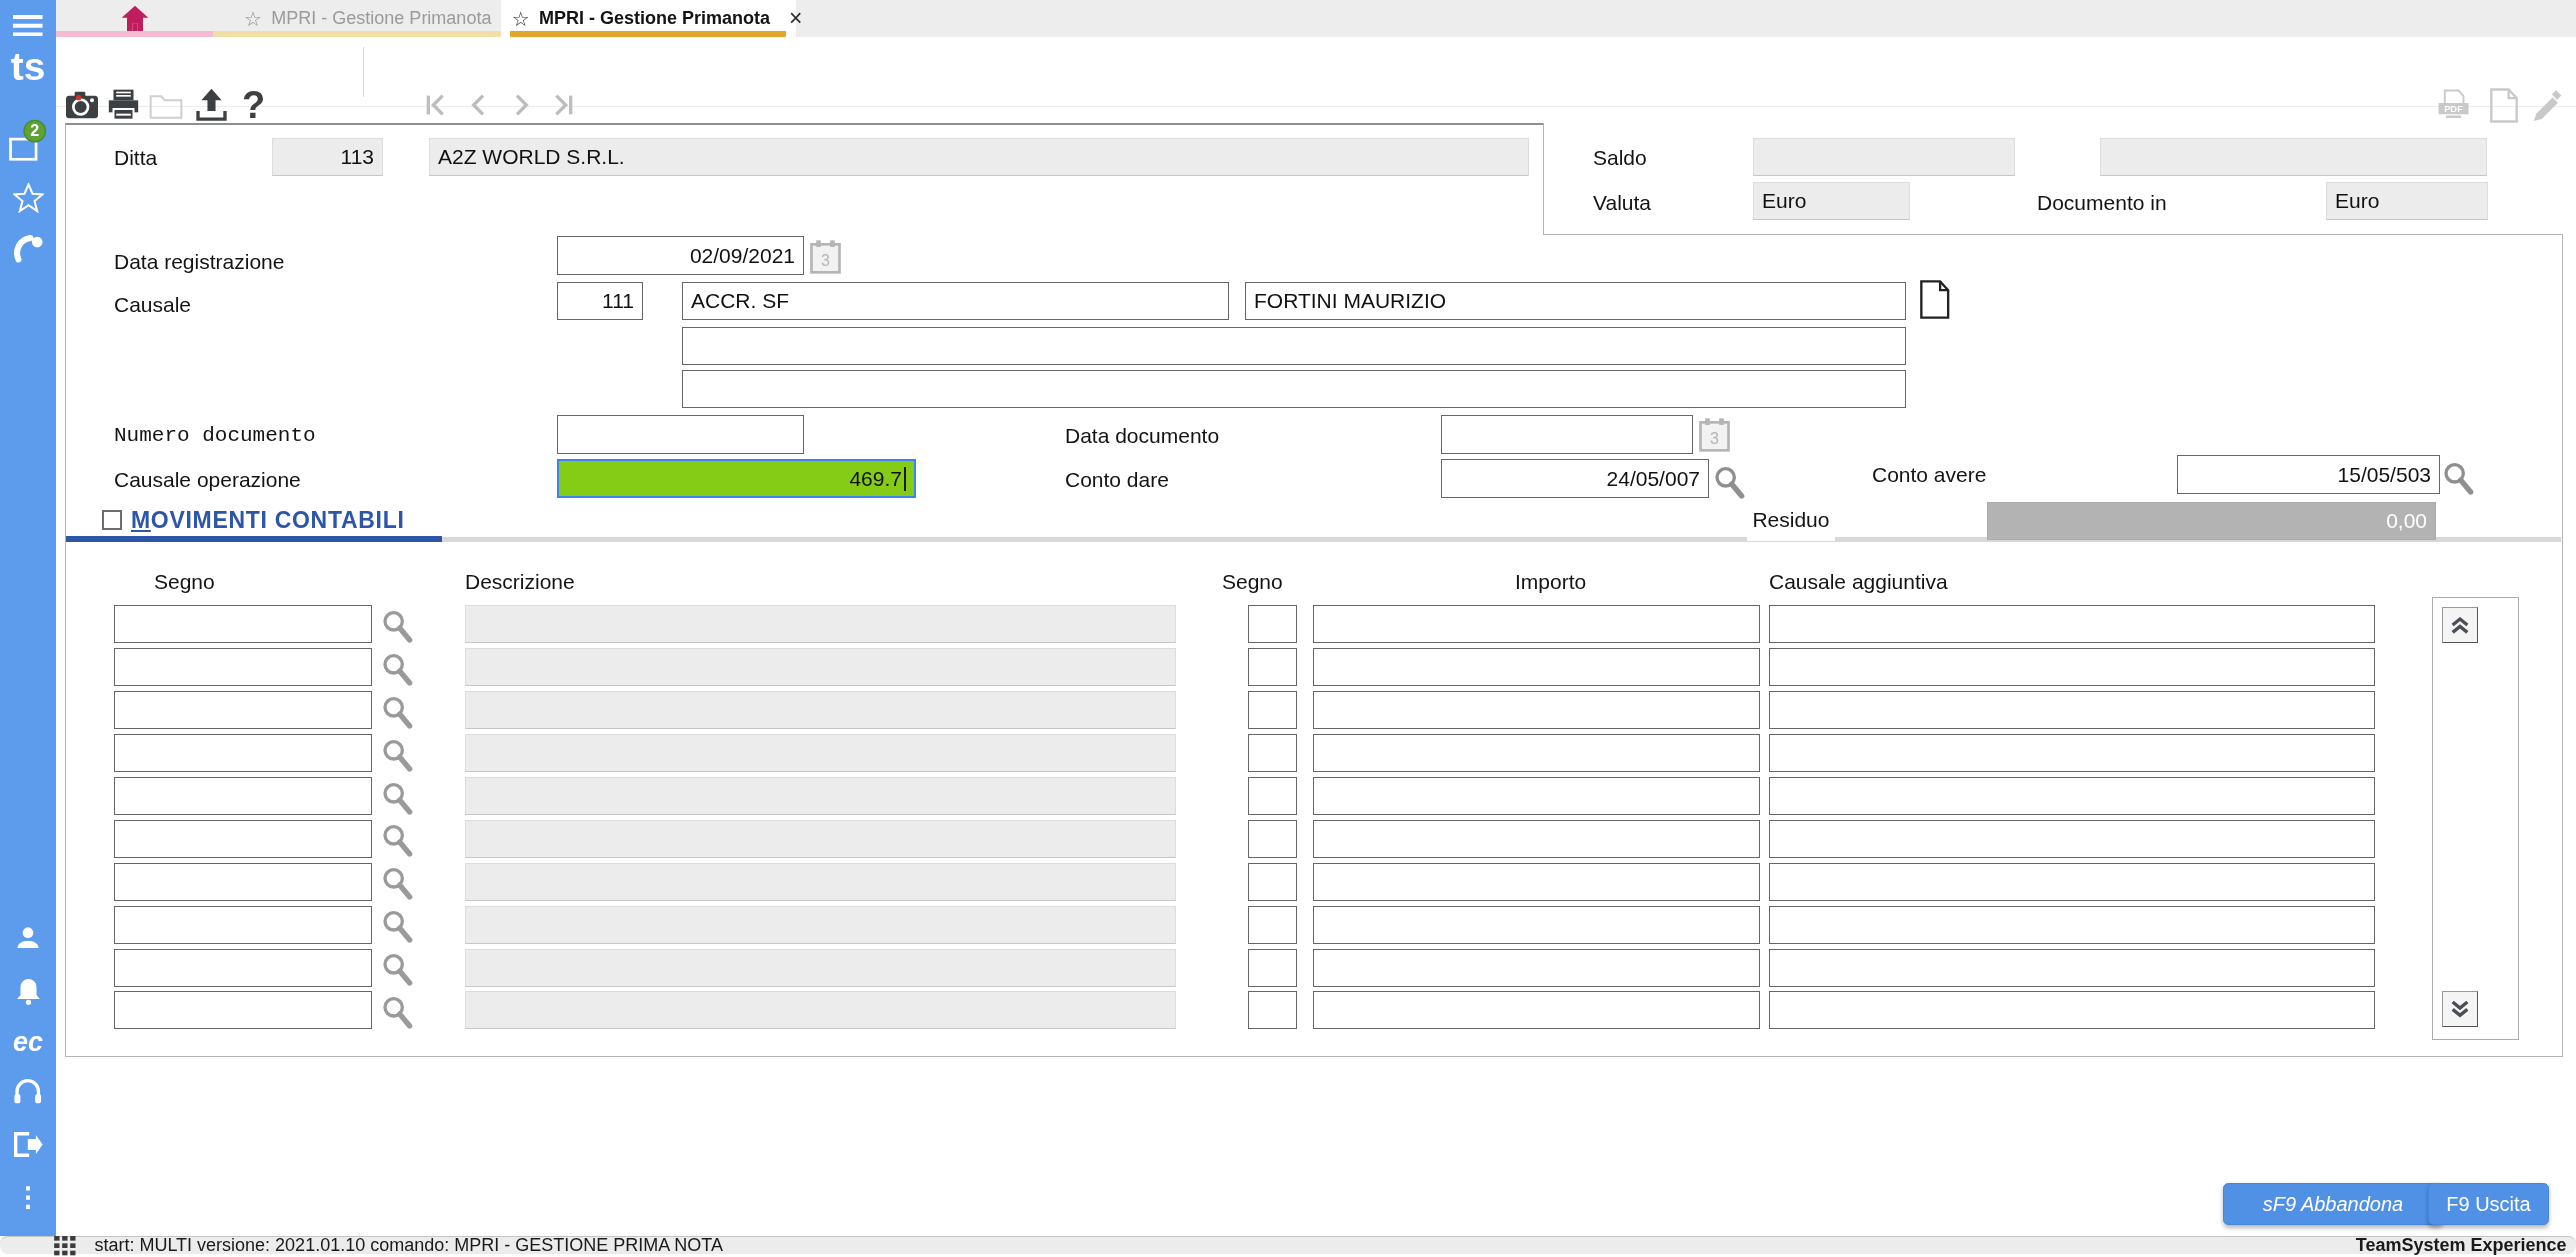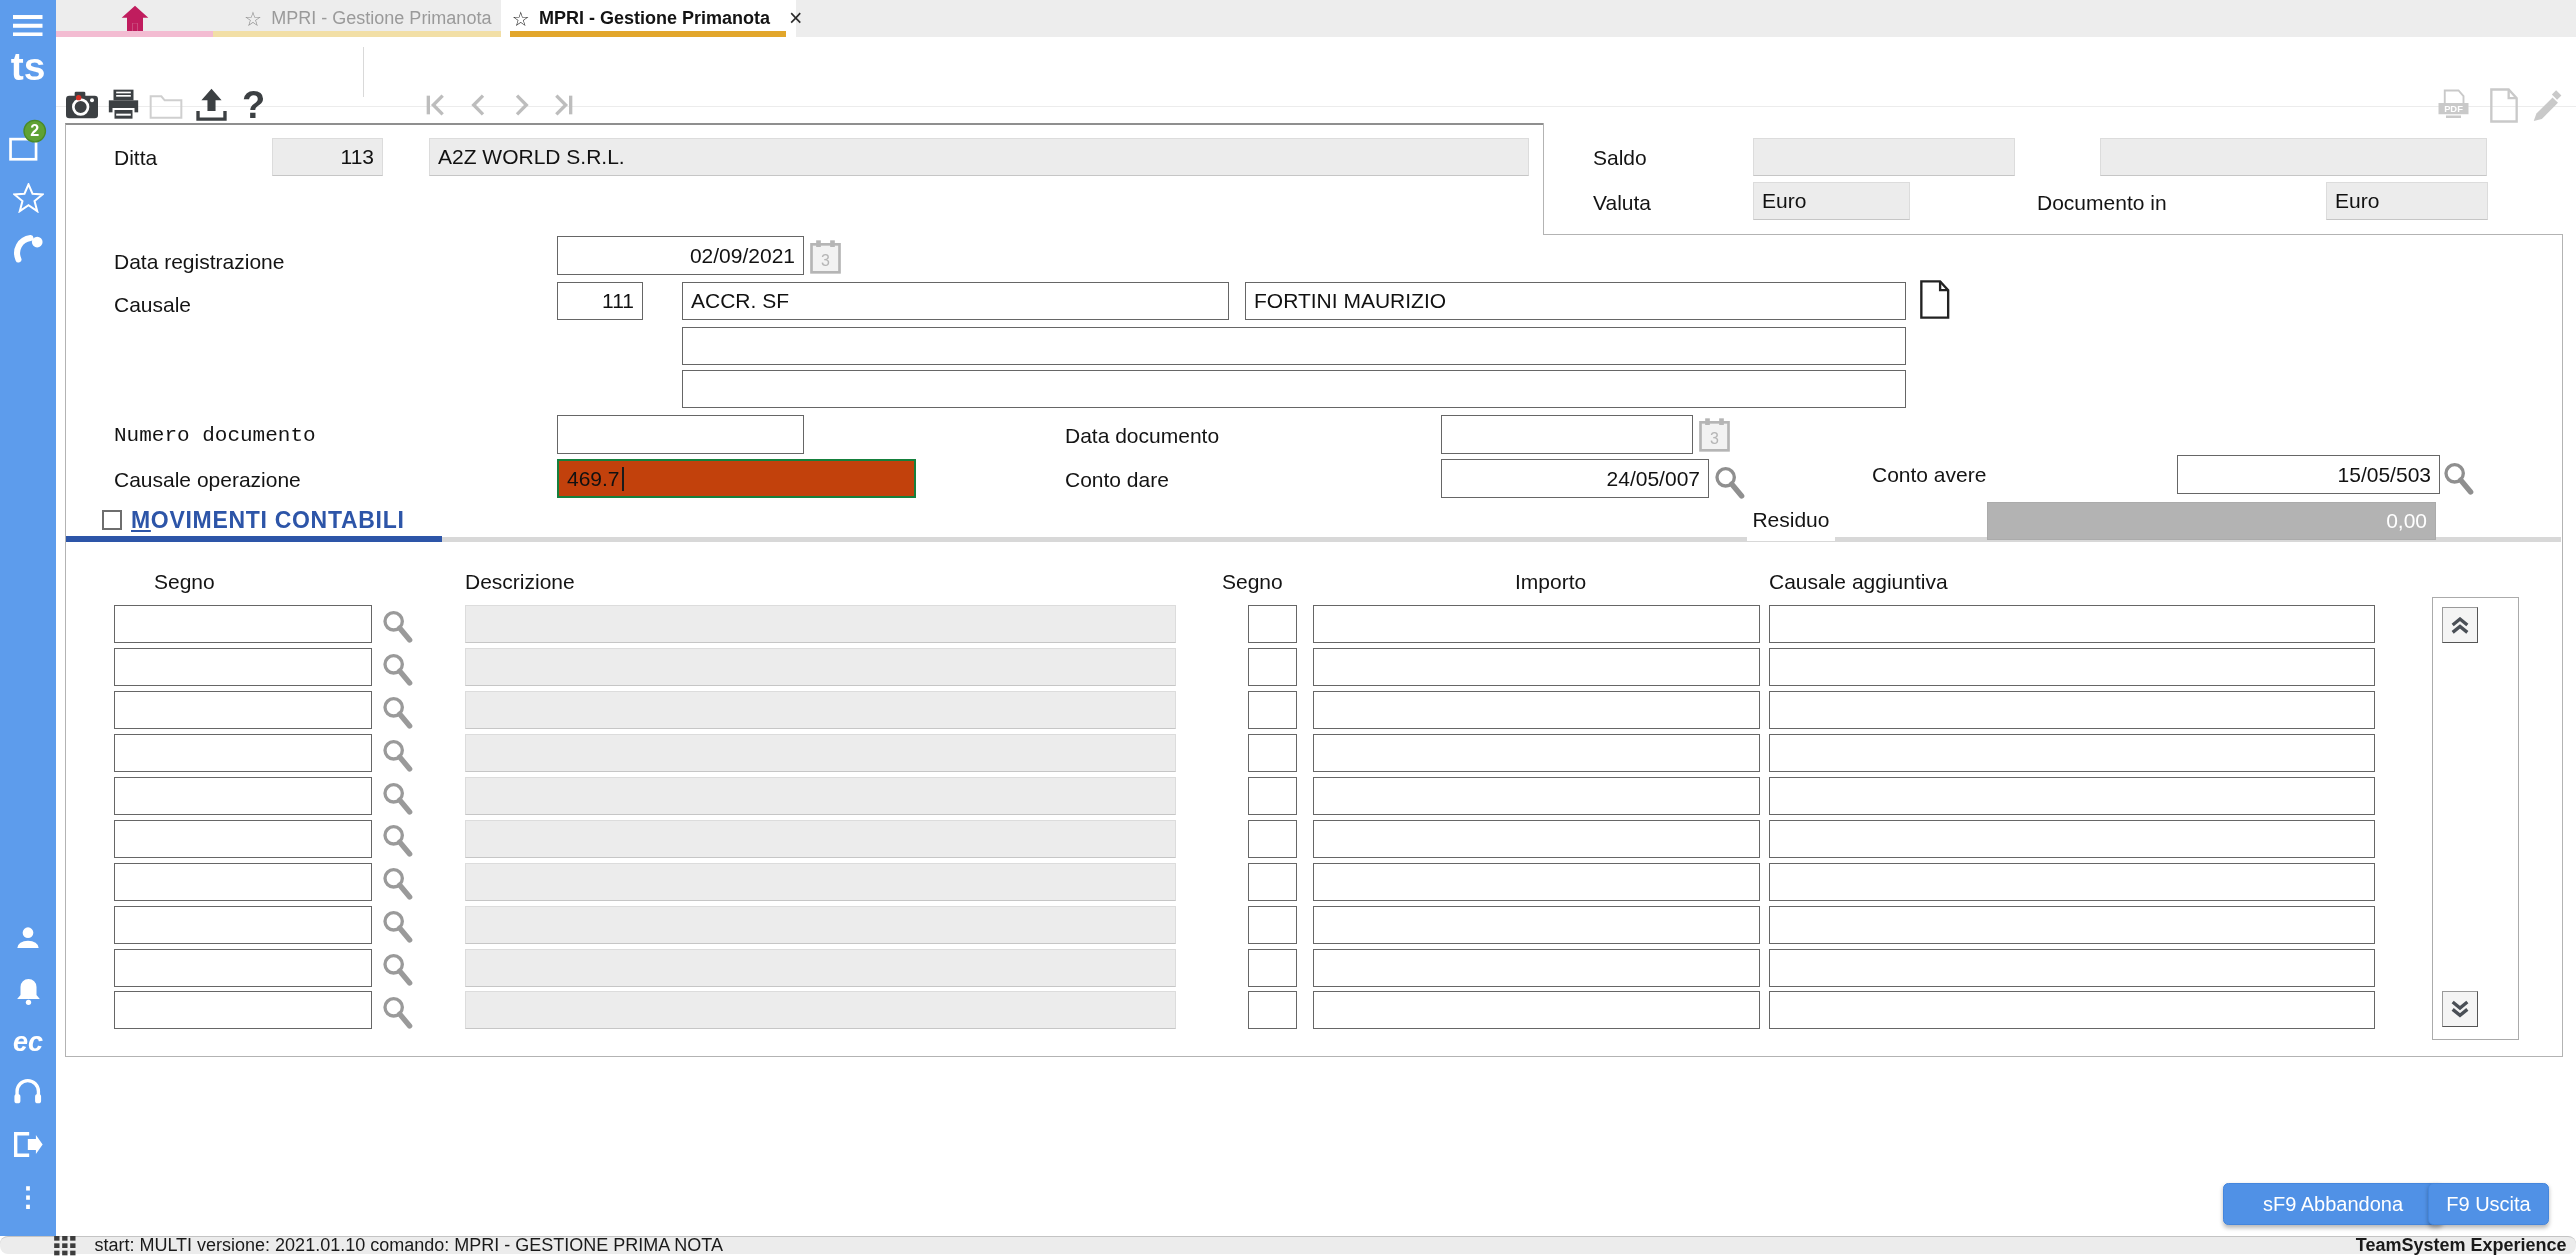--- a/index.html
+++ b/index.html
@@ -25,21 +25,21 @@
   .vsep { position:absolute; left:307px; top:10px; width:1.3px; height:50px; background:#d9d9d9; }
 
   
   .panel { left:65px; top:123px; width:2498px; height:934px; background:#fff; border:1.3px solid #b3b3b3; border-top:2px solid #8f8f8f; }
   .saldo-box { left:1543px; top:123px; width:1020px; height:112px; border-left:1.3px solid #b3b3b3; border-bottom:1.3px solid #b3b3b3; background:#fff; z-index:2; }
 
   .lbl { font-size:21px; color:#141414; white-space:nowrap; }
   .fld { box-sizing:border-box; background:#fff; border:1.3px solid #666; font-size:21px; color:#111; display:flex; align-items:center; padding:0 8px; overflow:hidden; }
   .fld.right { justify-content:flex-end; }
   .ro  { background:#ececec; border:1.3px solid #dcdcdc; border-bottom-color:#c6c6c6; }
-  .focusfld { background:#c2410c; border:2px solid #15803d; }
+  .focusfld { background:#84cc16; border:2px solid #3b82f6;justify-content:flex-end; }
   .caret { display:inline-block; width:2px; height:24px; background:#1a1a1a; margin-left:2px; }
 
   .section-title { font-size:23px; font-weight:bold; color:#2d55a8; letter-spacing:0.7px; }
   .section-title::first-letter { text-decoration:underline; }
   .checkbox { width:20px; height:20px; background:#fff; border:2px solid #6e6e6e; }
 
   .residuo { background:#b3b3b3; border:1.3px solid #ababab; color:#fff; }
 
   .hdr { font-size:21px; color:#141414; white-space:nowrap; }
 
@@ -463,21 +463,21 @@
       </svg>
     </div>
     <div class="scroll-btn" style="top:393px;">
       <svg width="20" height="17.4" viewBox="0 0 30 26">
         <polyline points="4,3 15,12 26,3" fill="none" stroke="#4a4f56" stroke-width="5"></polyline>
         <polyline points="4,14 15,23 26,14" fill="none" stroke="#4a4f56" stroke-width="5"></polyline>
       </svg>
     </div>
   </div>
 
-  <div class="blue-btn" style="left:2223px;top:1183px;width:220px;">sF9 Abbandona</div>
+  <div class="blue-btn" style="left:2223px;top:1183px;width:220px;font-style:italic;">sF9 Abbandona</div>
   <div class="blue-btn" style="left:2428px;top:1183px;width:121px;">F9 Uscita</div>
 
   <div class="abs statusbar">
     <div style="margin-left:54px;display:flex;align-items:center;">
       <svg width="23" height="20" viewBox="0 0 34 30">
         <g fill="#3c3c3c">
           <rect x="0" y="0" width="8" height="7"></rect>
             <rect x="12" y="0" width="8" height="7"></rect>
             <rect x="24" y="0" width="8" height="7"></rect>
           <rect x="0" y="11" width="8" height="7"></rect>

